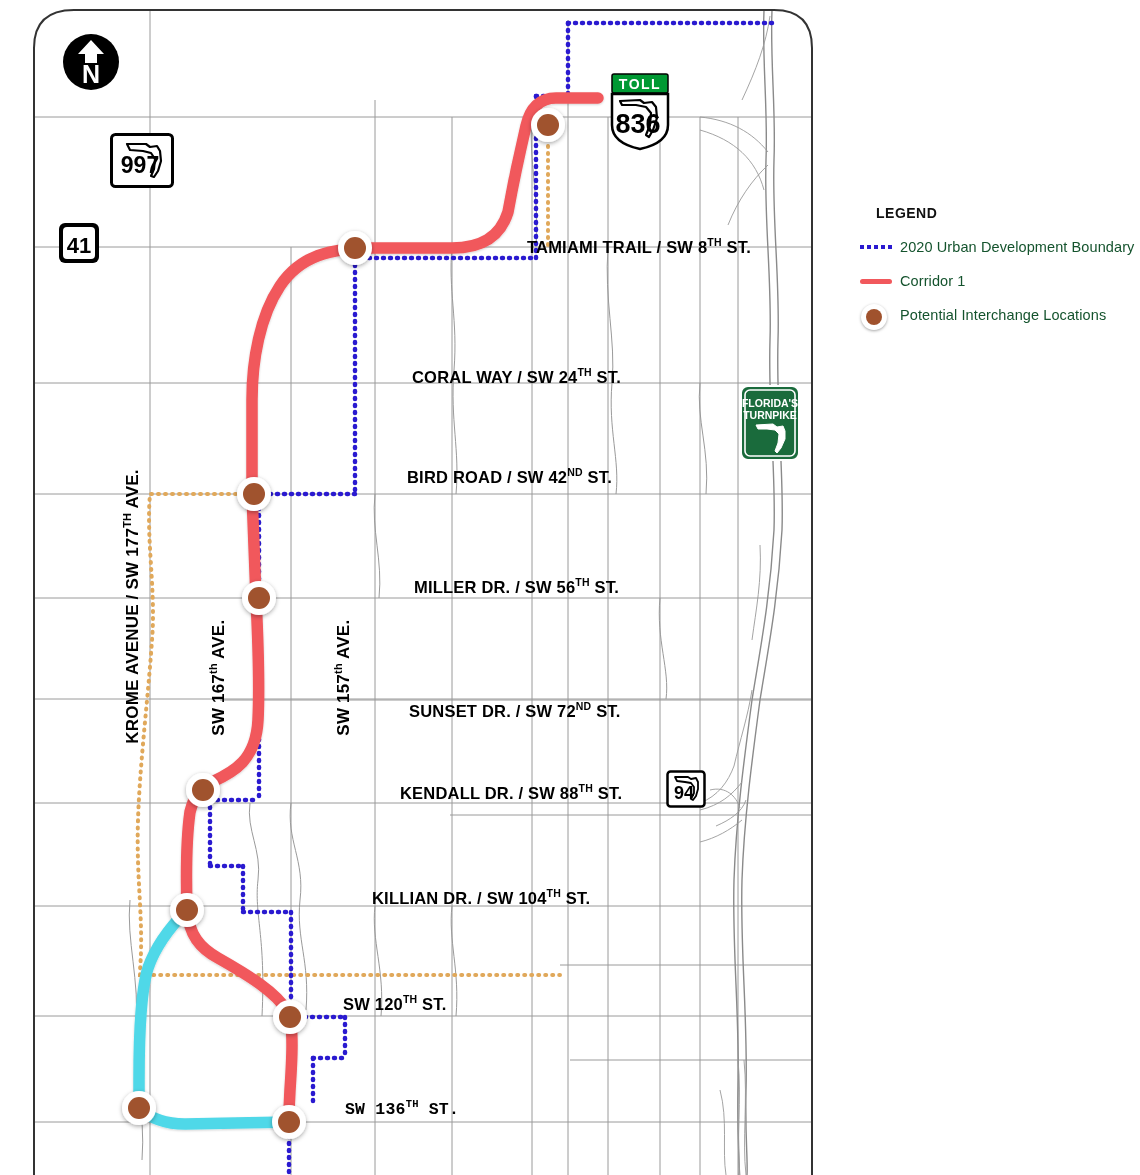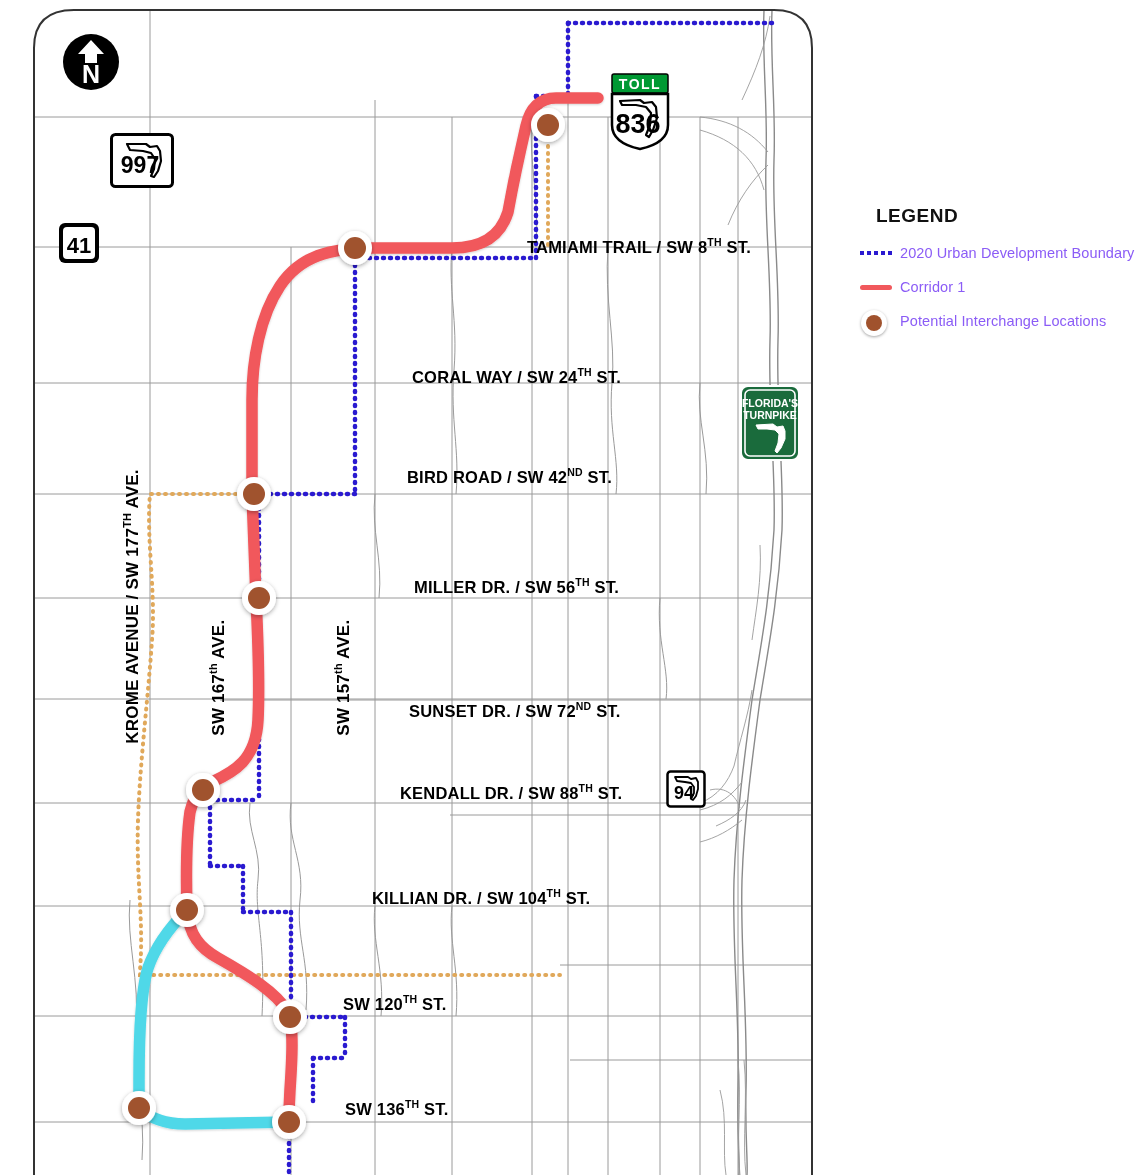--- a/index.html
+++ b/index.html
@@ -22,42 +22,42 @@
     width: 1140px;
     height: 1175px;
   }
   .legend-panel {
     position: absolute;
     left: 860px;
     top: 205px;
     width: 280px;
   }
   .legend-title {
-    font-size: 19px;
+    font-size: 14px;
     font-weight: bold;
     letter-spacing: 0.5px;
     color: #111111;
     margin: 0 0 16px 16px;
   }
   .legend-row {
     display: flex;
     align-items: center;
     margin-bottom: 14px;
     height: 20px;
   }
   .legend-swatch {
     width: 32px;
     min-width: 32px;
     height: 18px;
     margin-right: 8px;
     position: relative;
   }
   .legend-label {
     font-size: 14.5px;
-    color: #8b5cf6;
+    color: #14532d;
     white-space: nowrap;
     letter-spacing: 0.1px;
   }
   .sw-dot-blue {
     position: absolute;
     top: 7px;
     left: 0;
     width: 32px;
     height: 4px;
     background-image: repeating-linear-gradient(to right, #2a1ad0 0 4px, transparent 4px 7px);
@@ -399,21 +399,21 @@
   </svg>
 
   <div class="map-text street-label" style="left:527px; top:236px;">TAMIAMI TRAIL / SW 8<sup>TH</sup> ST.</div>
   <div class="map-text street-label" style="left:412px; top:366px;">CORAL WAY / SW 24<sup>TH</sup> ST.</div>
   <div class="map-text street-label" style="left:407px; top:466px;">BIRD ROAD / SW 42<sup>ND</sup> ST.</div>
   <div class="map-text street-label" style="left:414px; top:576px;">MILLER DR. / SW 56<sup>TH</sup> ST.</div>
   <div class="map-text street-label" style="left:409px; top:700px;">SUNSET DR. / SW 72<sup>ND</sup> ST.</div>
   <div class="map-text street-label" style="left:400px; top:782px;">KENDALL DR. / SW 88<sup>TH</sup> ST.</div>
   <div class="map-text street-label" style="left:372px; top:887px;">KILLIAN DR. / SW 104<sup>TH</sup> ST.</div>
   <div class="map-text street-label" style="left:343px; top:993px;">SW 120<sup>TH</sup> ST.</div>
-  <div class="map-text street-label" style="left:345px; top:1098px;">SW 136<sup>TH</sup> ST.</div>
+  <div class="map-text street-label" style="left:345px; top:1098px;font-family:Liberation Mono, monospace;">SW 136<sup>TH</sup> ST.</div>
 
   <div class="map-text avenue-label" style="left:143px; top:722px; transform: rotate(-90deg);">KROME AVENUE / SW 177<sup>TH</sup> AVE.</div>
   <div class="map-text avenue-label" style="left:229px; top:714px; transform: rotate(-90deg);">SW 167<sup>th</sup> AVE.</div>
   <div class="map-text avenue-label" style="left:354px; top:714px; transform: rotate(-90deg);">SW 157<sup>th</sup> AVE.</div>
 
   <div class="legend-panel">
     <div class="legend-title">LEGEND</div>
 
     <div class="legend-row">
       <span class="legend-swatch">

